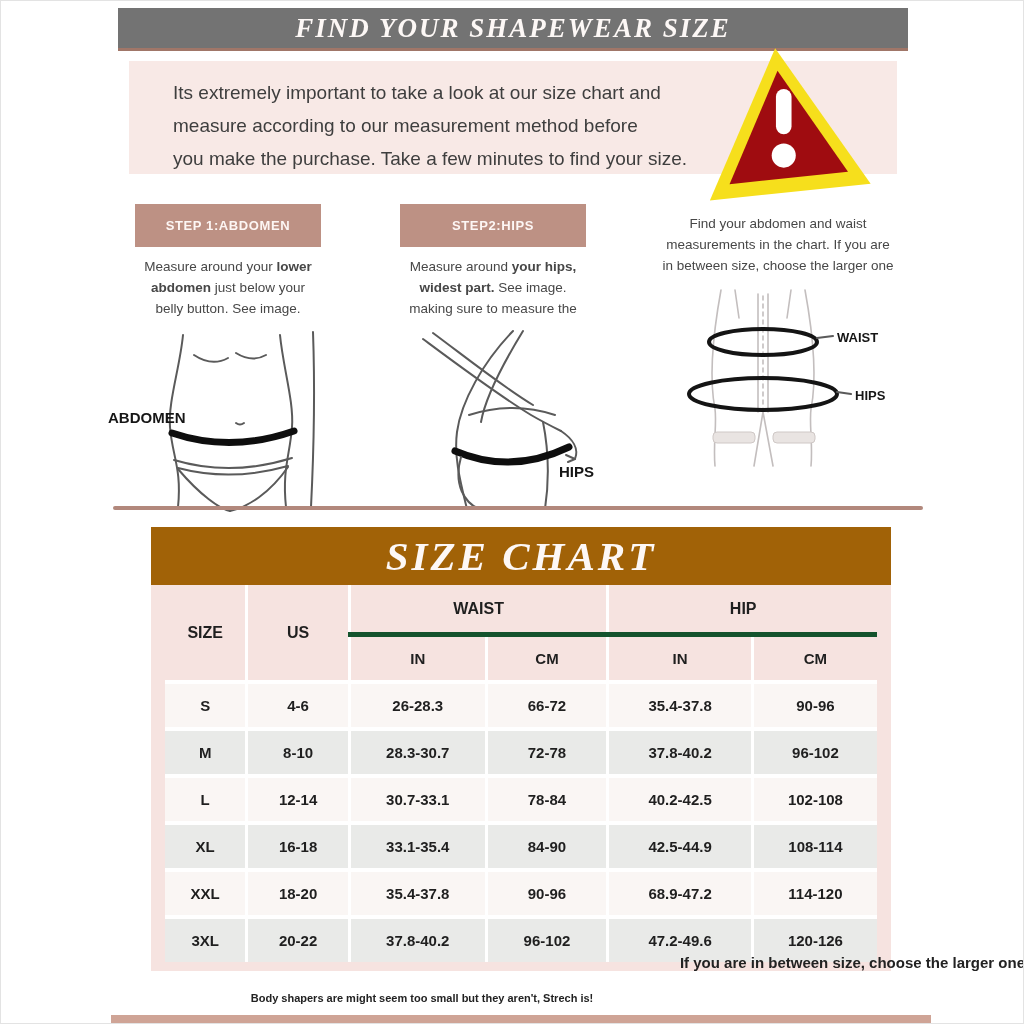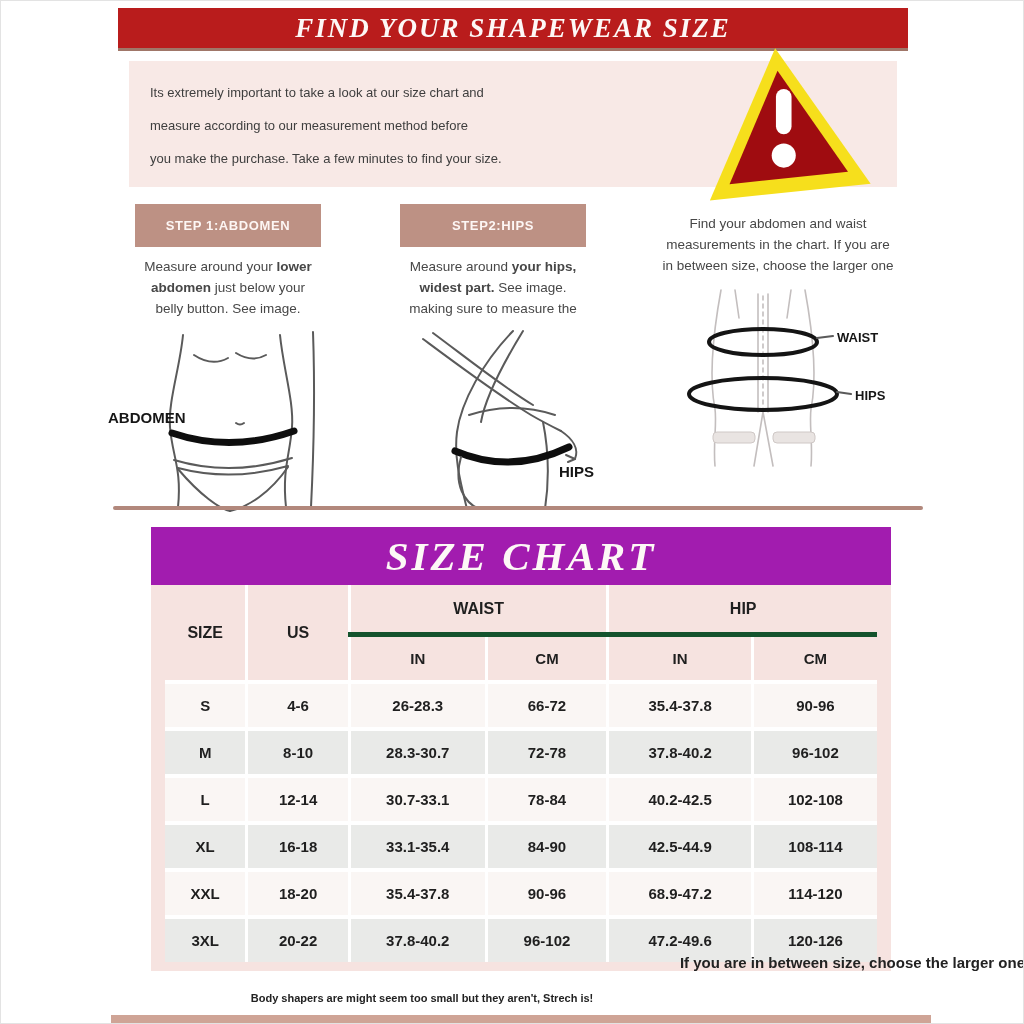--- a/index.html
+++ b/index.html
@@ -4,30 +4,30 @@
 <style>
   html,body{margin:0;padding:0;background:#fff;}
   .page{
     position:relative;width:1024px;height:1024px;margin:0 auto;background:#ffffff;
     font-family:"Liberation Sans", sans-serif;overflow:hidden;box-sizing:border-box;
     border:1px solid #e3e3e3;
   }
   
   .title-bar{
     position:absolute;left:117px;top:7px;width:790px;height:40px;
-    background:#b91c1c;border-bottom:3px solid #a07668;
+    background:#737373;border-bottom:3px solid #a07668;
     display:flex;align-items:center;justify-content:center;
     color:#fdf8f6;font-family:"Liberation Serif", serif;font-style:italic;font-weight:bold;
     font-size:27px;letter-spacing:2px;
   }
   
   .intro-box{
-    position:absolute;left:128px;top:60px;width:768px;height:126px;
-    background:#f8e9e6;box-sizing:border-box;padding:15px 0 0 21px;
-    font-size:13px;line-height:33px;color:#3e3e3e;
+    position:absolute;left:128px;top:60px;width:768px;height:113px;
+    background:#f8e9e6;box-sizing:border-box;padding:15px 0 0 44px;
+    font-size:19px;line-height:33px;color:#3e3e3e;
   }
   .warning-icon{
     position:absolute;left:696px;top:44px;width:172px;height:156px;
     transform:rotate(-6deg);
   }
   
   .steps{position:absolute;top:203px;left:97px;width:830px;display:flex;gap:10px;}
   .step{text-align:center;}
   .step-1{width:260px;}.step-2{width:250px;}.step-3{width:300px;}
   .step-bar{
@@ -38,21 +38,21 @@
   .step-body{margin-top:9px;font-size:13.5px;line-height:21px;color:#474747;}
   .step-body .bold{font-weight:bold;}
   .figure{margin-top:8px;height:185px;display:flex;justify-content:center;}
   .fig-label{font-weight:bold;font-size:15px;fill:#161616;font-family:"Liberation Sans",sans-serif;}
   .fig-label-sm{font-weight:bold;font-size:13px;fill:#161616;font-family:"Liberation Sans",sans-serif;}
   
   .divider{position:absolute;top:505px;left:112px;width:810px;height:4px;background:#b2887c;border-radius:2px;}
   
   .chart-panel{position:absolute;top:526px;left:150px;width:740px;background:#f6e3e0;padding-bottom:9px;}
   .chart-title{
-    height:58px;background:#a21caf;display:flex;align-items:center;justify-content:center;
+    height:58px;background:#a16207;display:flex;align-items:center;justify-content:center;
     color:#fdf8f6;font-family:"Liberation Serif", serif;font-style:italic;font-weight:bold;
     font-size:41px;letter-spacing:3px;
   }
   table.size-table{
     width:712px;margin:0 14px;border-collapse:collapse;table-layout:fixed;
     font-size:15px;color:#1f1f1f;
   }
   .size-table th{font-size:16px;font-weight:bold;height:45px;}
   .size-table .sub th{font-size:15px;height:41px;border-top:5px solid #14532d;}
   .size-table th,.size-table td{

